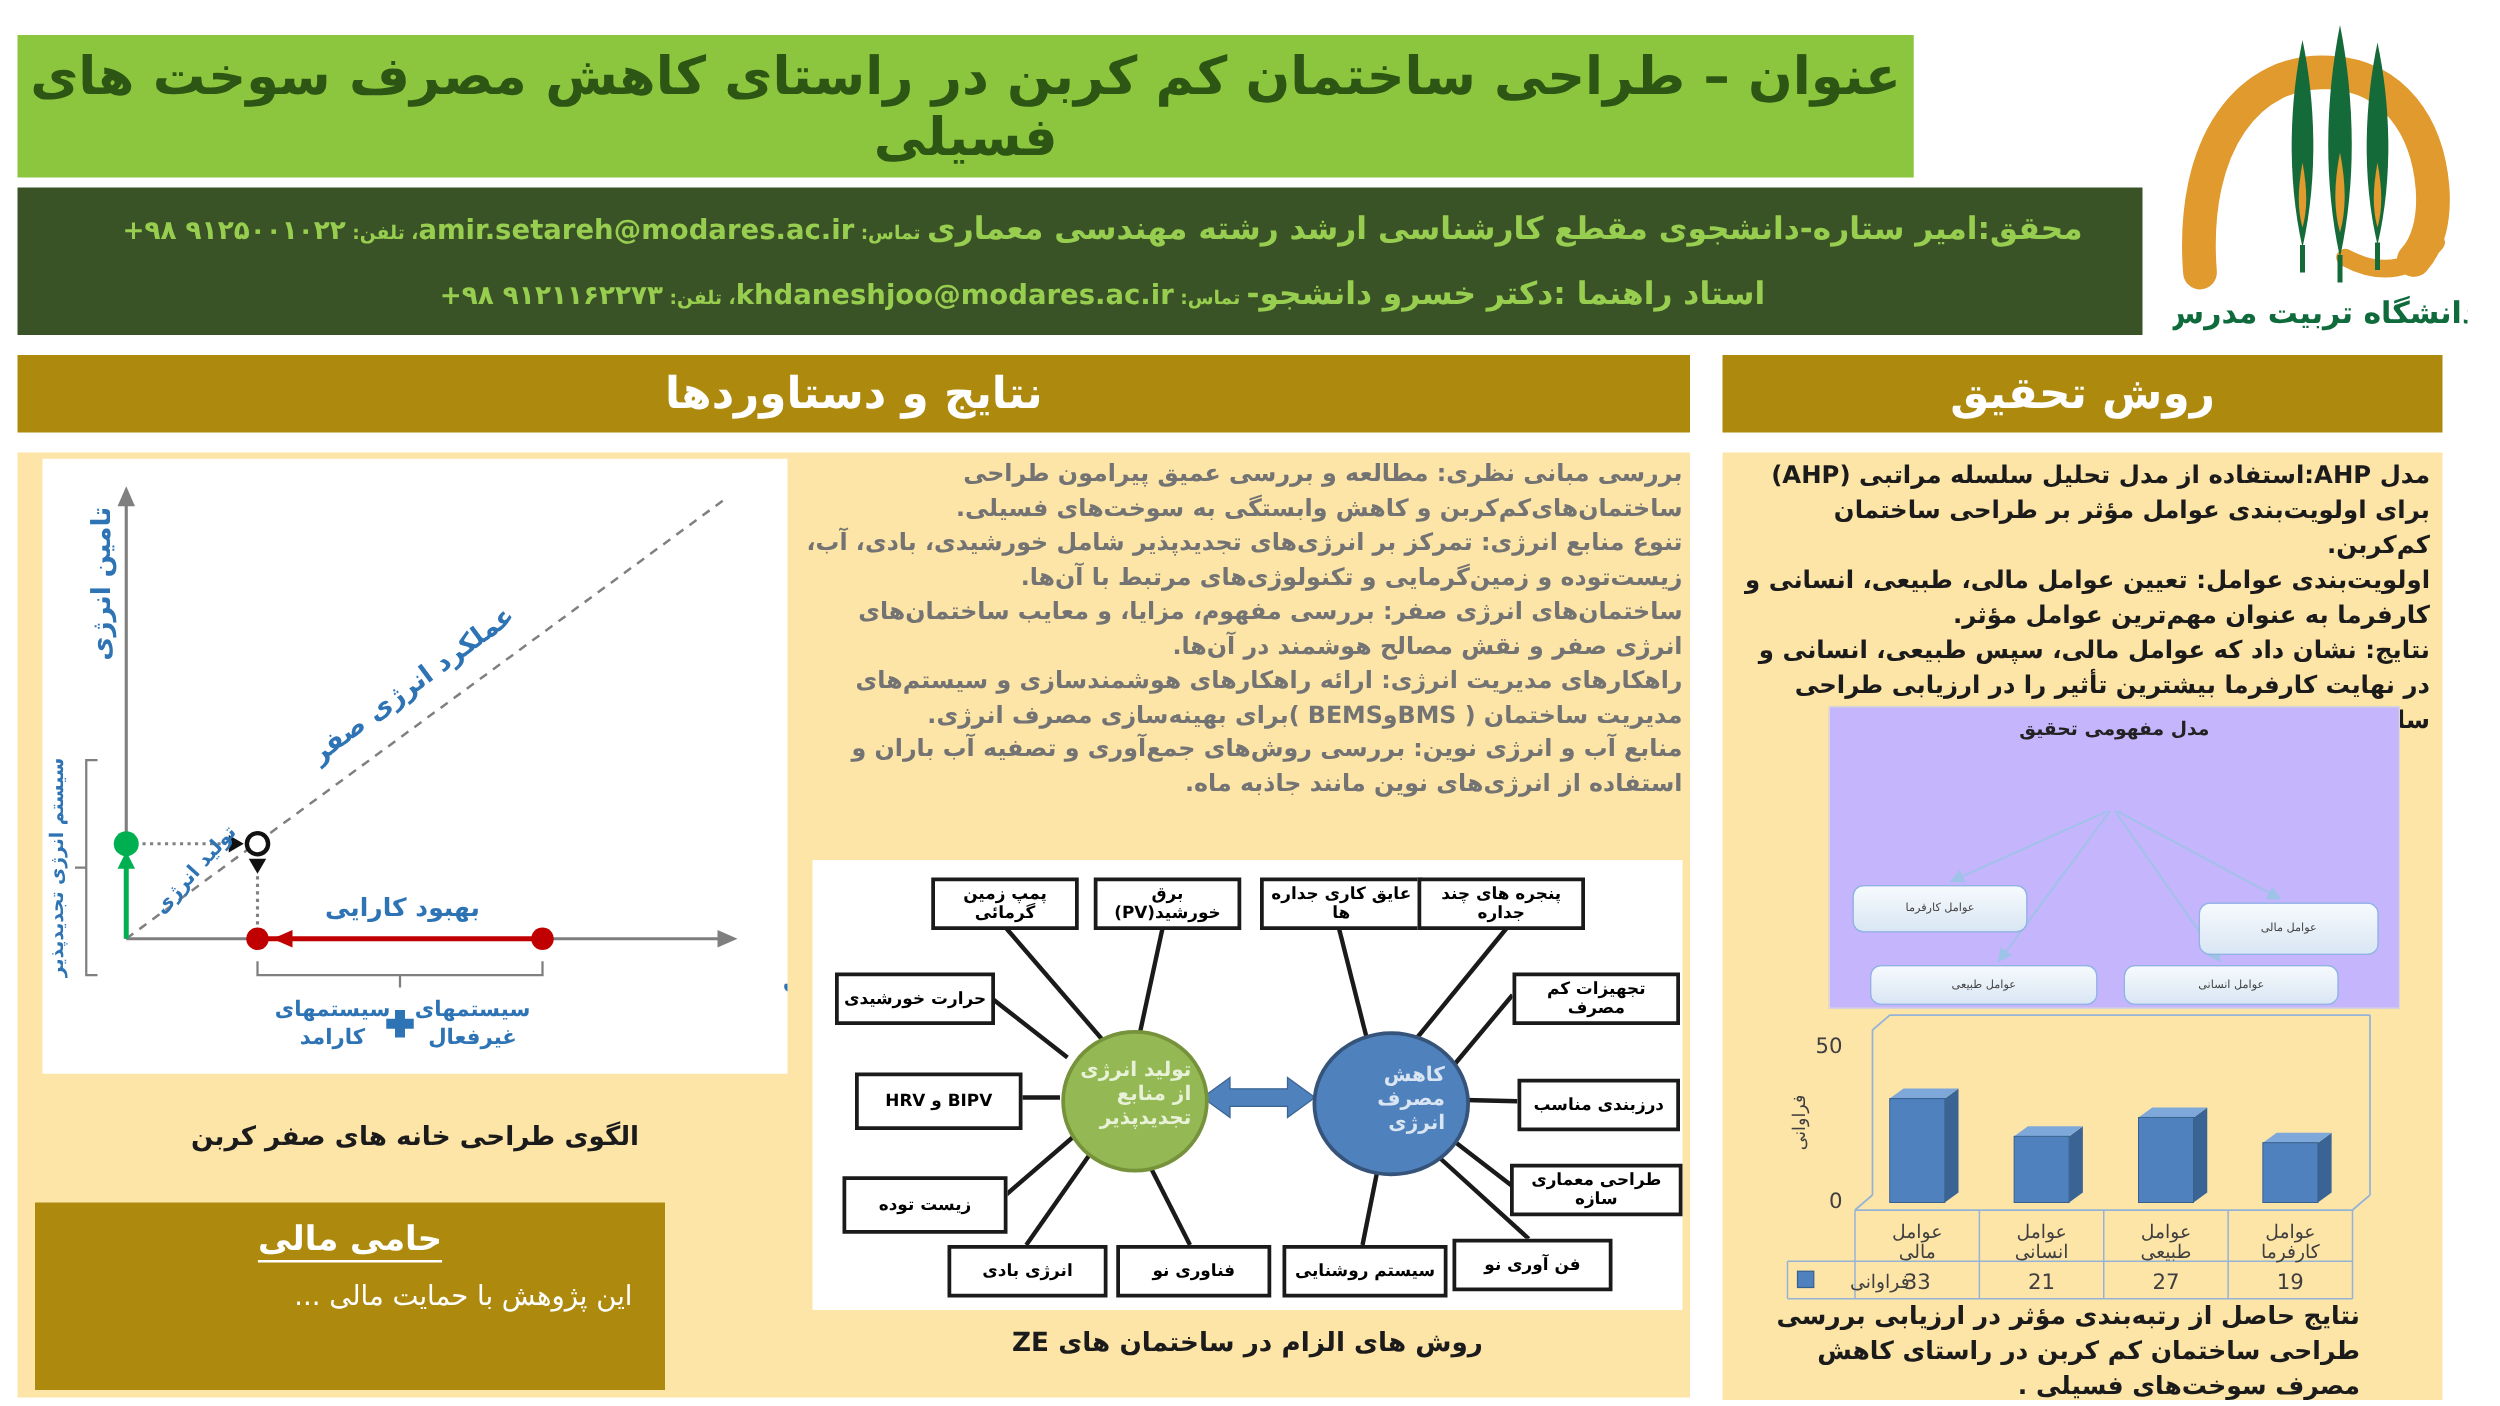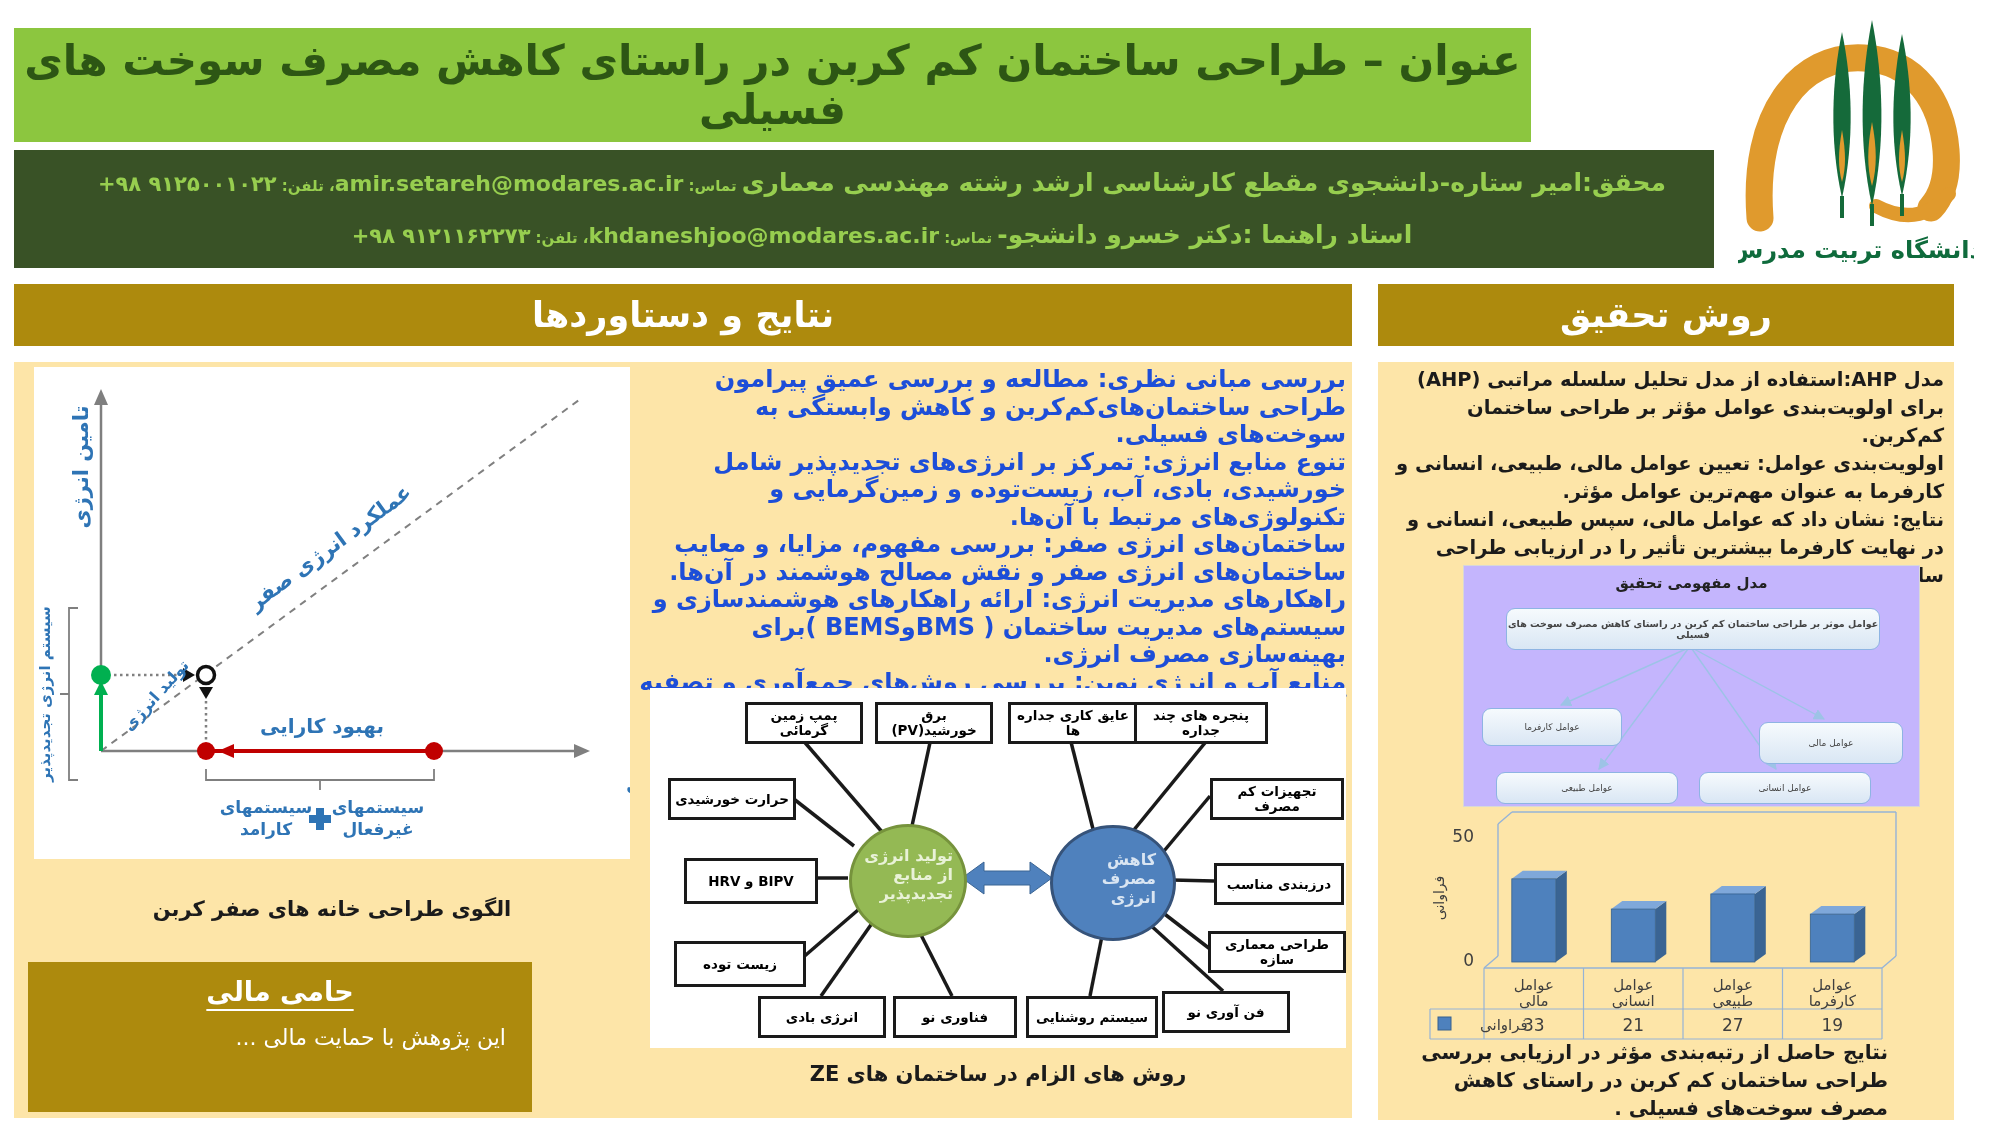--- a/index.html
+++ b/index.html
@@ -29,21 +29,21 @@
   
   .cream{background:#FDE5A8;}
   .panel-left{left:14px;top:362px;width:1338px;height:756px;}
   .panel-right{left:1378px;top:362px;width:576px;height:758px;}
   
   .energy-box{left:20px;top:5px;width:596px;height:492px;background:#ffffff;}
   .caption{font-size:21px;font-weight:bold;color:#1b1b1b;text-align:center;direction:rtl;}
   .cap1{left:20px;top:535px;width:596px;}
   .cap2{left:636px;top:700px;width:696px;}
   .left-text{left:616px;right:6px;top:4px;direction:rtl;text-align:right;
-    font-size:24px;font-weight:bold;line-height:27.5px;color:#1d4ed8;}
+    font-size:19px;font-weight:bold;line-height:27.5px;color:#737373;}
   .net-box{left:636px;top:326px;width:696px;height:360px;background:#ffffff;}
   .net-node-label{position:absolute;direction:rtl;text-align:right;font-size:16px;font-weight:bold;}
   .nbox{position:absolute;background:#ffffff;border:3px solid #1a1a1a;display:flex;
     align-items:center;justify-content:center;font-size:13.5px;font-weight:bold;color:#000;
     direction:rtl;text-align:center;line-height:1.1;}
   .ellipse{position:absolute;border-radius:50%;}
   .sponsor{left:14px;top:600px;width:504px;height:150px;background:#AD8A0D;color:#fff;direction:rtl;}
   .sponsor .st{font-size:27px;font-weight:bold;text-align:center;margin-top:14px;text-decoration:underline;text-underline-offset:8px;}
   .sponsor .sb{font-size:22px;text-align:right;padding:18px 26px 0 10px;}
   
@@ -232,21 +232,20 @@
           <path d="M0,0 L10,5 L0,10 z" fill="#9DC3E6"></path>
         </marker>
       </defs>
       <g stroke="#9DC3E6" stroke-width="1.4" marker-end="url(#arr)">
         <line x1="222" y1="83" x2="97" y2="139"></line>
         <line x1="230" y1="83" x2="360" y2="153"></line>
         <line x1="224" y1="83" x2="135" y2="203"></line>
         <line x1="228" y1="83" x2="312" y2="203"></line>
       </g>
     </svg>
-    <div class="mbox mroot">عوامل موثر بر طراحی ساختمان کم کربن در راستای کاهش مصرف سوخت های فسیلی</div>
     <div class="mbox mchild" style="left:18px;top:142px;width:138px;height:36px;">عوامل کارفرما</div>
     <div class="mbox mchild" style="left:295px;top:156px;width:142px;height:40px;">عوامل مالی</div>
     <div class="mbox mchild" style="left:32px;top:206px;width:180px;height:30px;">عوامل طبیعی</div>
     <div class="mbox mchild" style="left:235px;top:206px;width:170px;height:30px;">عوامل انسانی</div>
   </div>
 
   <div class="abs barchart">
     <svg width="510" height="235" viewBox="0 0 510 235">
       <g stroke="#95B3D7" stroke-width="1.4" fill="none">
         <line x1="70" y1="18" x2="70" y2="150"></line>

